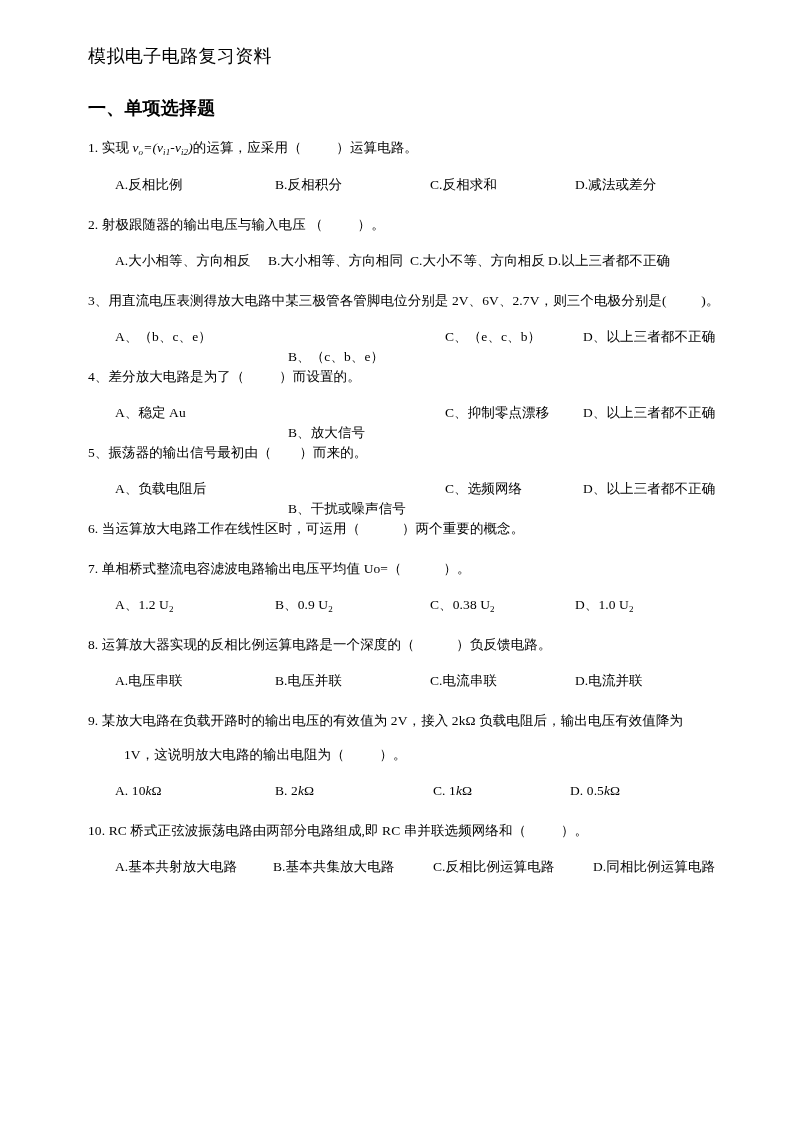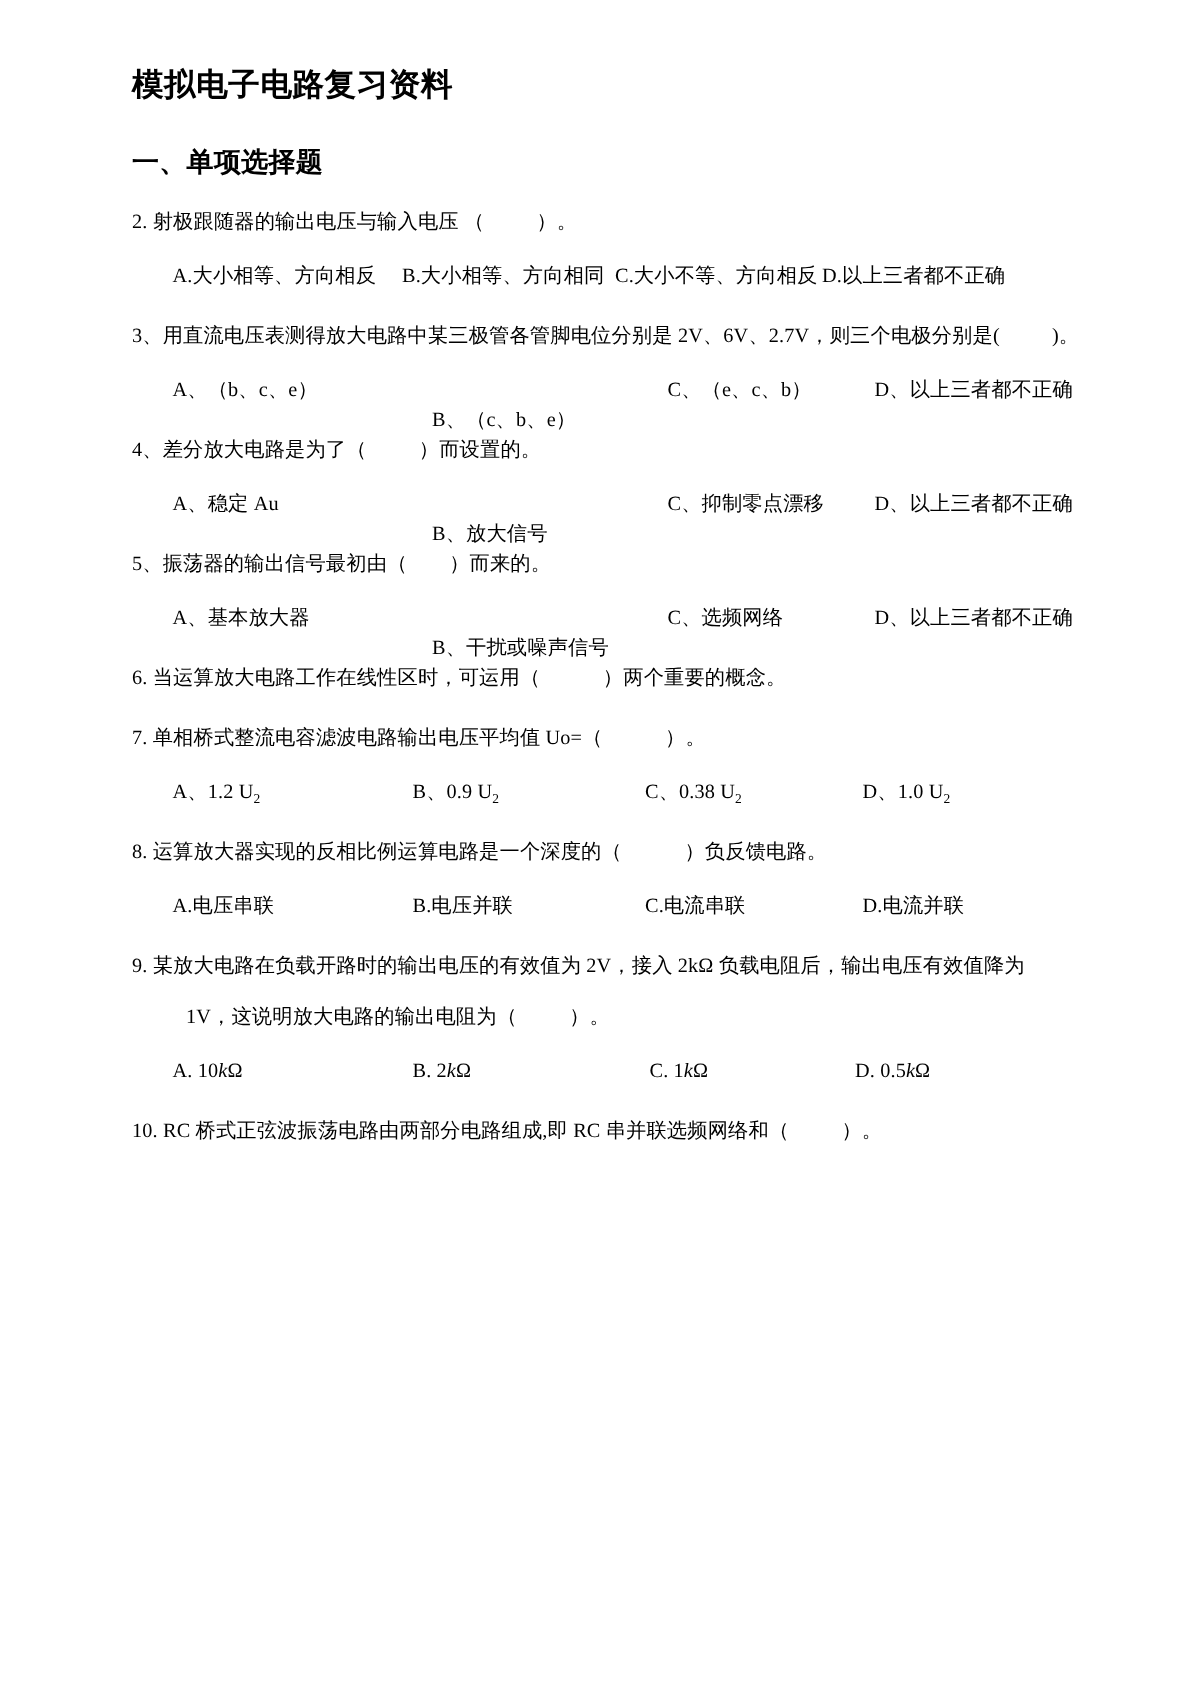--- a/index.html
+++ b/index.html
@@ -22,22 +22,22 @@
     height: 1122px;
     background: #fff;
   }
   .content {
     position: absolute;
     left: 88px;
     top: 42px;
     width: 632px;
   }
   .doc-title {
-    font-size: 21px;
-    font-weight: bold;
+    font-size: 18px;
+    font-weight: normal;
     letter-spacing: 0.4px;
     line-height: 28px;
     margin: 0 0 0 0;
     padding: 0;
     font-family: "Liberation Serif", "DejaVu Serif", serif;
   }
   .section-head {
     font-size: 18px;
     font-weight: bold;
     margin-top: 28px;
@@ -109,20 +109,29 @@
 </head>
 <body>
 
 <div class="page">
   <div class="content">
 
     <div class="doc-title">模拟电子电路复习资料</div>
 
     <div class="section-head">一、单项选择题</div>
 
+    <div class="q-block">
+      <div class="q-stem"><span>1. 实现 </span><i class="sym">v<sub>o</sub>=(v<sub>i1</sub>-v<sub>i2</sub>)</i><span>的运算，应采用（          ）运算电路。</span></div>
+      <div class="opts cols-std">
+        <span class="opt">A.反相比例</span>
+        <span class="opt">B.反相积分</span>
+        <span class="opt">C.反相求和</span>
+        <span class="opt">D.减法或差分</span>
+      </div>
+    </div>
 
     <div class="q-block">
       <div class="q-stem">2. 射极跟随器的输出电压与输入电压 （          ）。</div>
       <div class="opts cols-tight">
         <span class="opt">A.大小相等、方向相反</span>
         <span class="opt">B.大小相等、方向相同</span>
         <span class="opt">C.大小不等、方向相反</span>
         <span class="opt">D.以上三者都不正确</span>
       </div>
     </div>
@@ -143,21 +152,21 @@
         <span class="opt">A、稳定 Au</span>
         <span class="opt">B、放大信号</span>
         <span class="opt">C、抑制零点漂移</span>
         <span class="opt">D、以上三者都不正确</span>
       </div>
     </div>
 
     <div class="q-block">
       <div class="q-stem">5、振荡器的输出信号最初由（        ）而来的。</div>
       <div class="opts cols-wide">
-        <span class="opt">A、基本放大器</span>
+        <span class="opt">A、负载电阻后</span>
         <span class="opt">B、干扰或噪声信号</span>
         <span class="opt">C、选频网络</span>
         <span class="opt">D、以上三者都不正确</span>
       </div>
     </div>
 
     <div class="q-block">
       <div class="q-stem">6. 当运算放大电路工作在线性区时，可运用（            ）两个重要的概念。</div>
     </div>
 
@@ -186,16 +195,22 @@
       <div class="opts cols-narrowc">
         <span class="opt"><span>A.    10</span><span class="it">k</span><span>Ω</span></span>
         <span class="opt"><span>B.    2</span><span class="it">k</span><span>Ω</span></span>
         <span class="opt"><span>C.  1</span><span class="it">k</span><span>Ω</span></span>
         <span class="opt"><span>D.  0.5</span><span class="it">k</span><span>Ω</span></span>
       </div>
     </div>
 
     <div class="q-block">
       <div class="q-stem wide">10. RC 桥式正弦波振荡电路由两部分电路组成,即 RC 串并联选频网络和（          ）。</div>
+      <div class="opts cols-q10">
+        <span class="opt">A.基本共射放大电路</span>
+        <span class="opt">B.基本共集放大电路</span>
+        <span class="opt">C.反相比例运算电路</span>
+        <span class="opt">D.同相比例运算电路</span>
+      </div>
     </div>
 
   </div>
 </div>
 
 </body></html>

